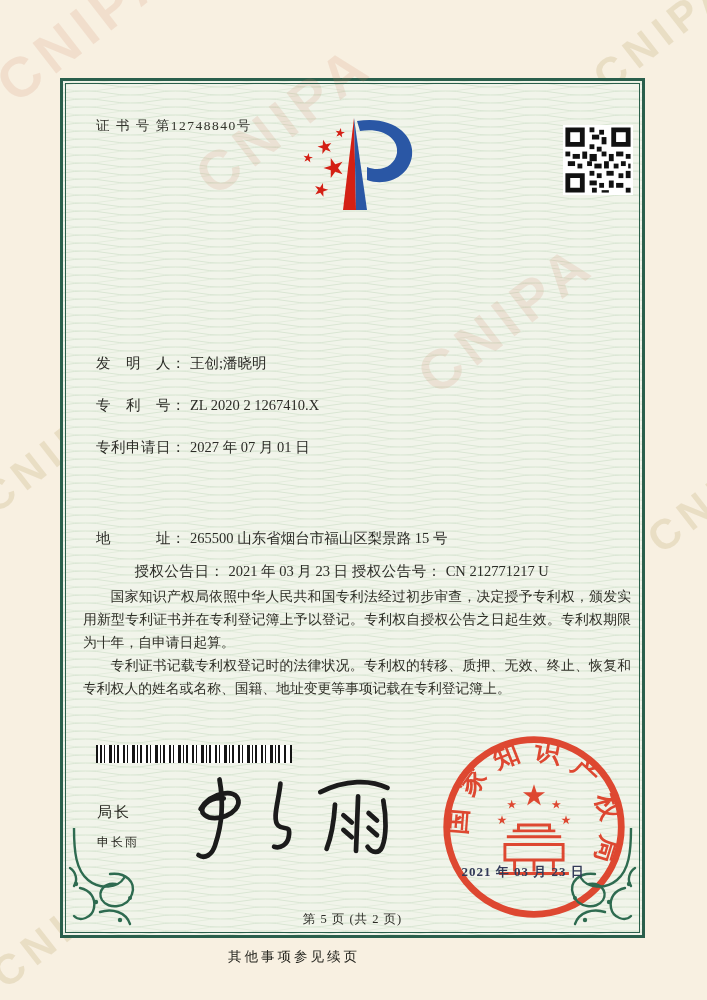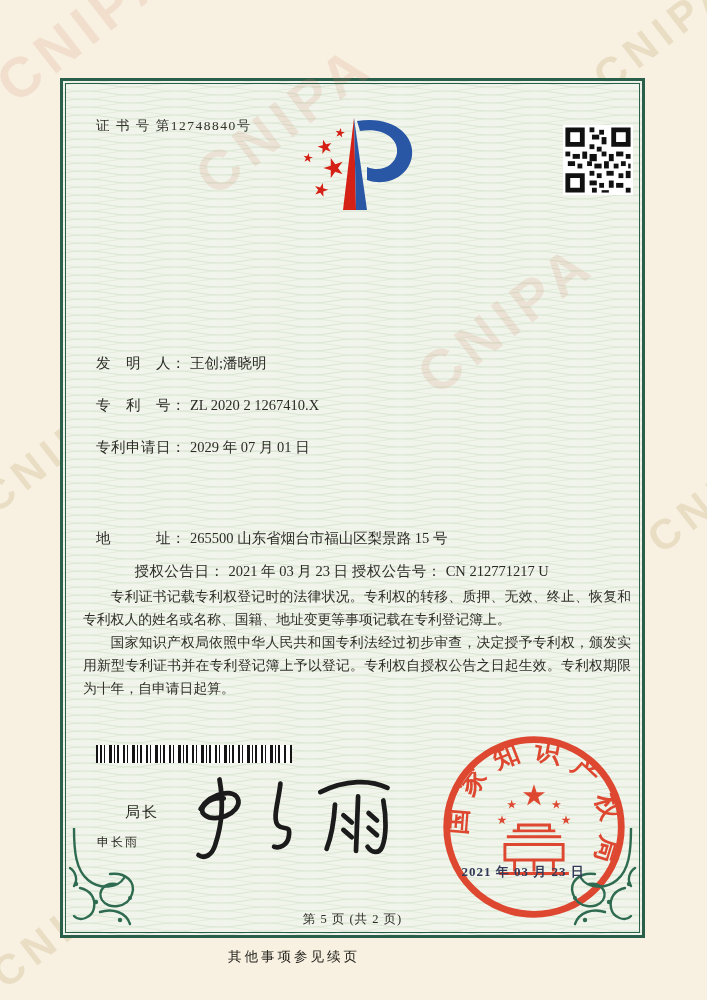--- a/index.html
+++ b/index.html
@@ -53,21 +53,21 @@
     position:absolute;inset:0 2px;
     background:
       repeating-linear-gradient(90deg,
         #141414 0 2px, transparent 2px 4px,
         #141414 4px 5px, transparent 5px 9px,
         #141414 9px 12px, transparent 12px 14px,
         #141414 14px 15px, transparent 15px 17px,
         #141414 17px 19px, transparent 19px 23px);
   }
   
-  .signer-title{position:absolute;left:34px;top:722px;font-size:15px;letter-spacing:2px;margin-left:28px;}
+  .signer-title{position:absolute;left:34px;top:722px;font-size:15px;letter-spacing:2px;}
   .signer-name{position:absolute;left:34px;top:753px;font-size:12px;letter-spacing:2px;}
   .signature{position:absolute;left:110px;top:688px;}
   
   .seal{position:absolute;left:374px;top:649px;opacity:.93;}
   .seal-date{
     position:absolute;left:350px;top:782px;width:220px;text-align:center;
     font-size:13px;letter-spacing:1px;color:#323a58;font-weight:700;z-index:4;
   }
   
   .page-no{position:absolute;left:0;right:0;top:830px;text-align:center;font-size:12.5px;letter-spacing:1px;color:#2c2c26;}
@@ -169,37 +169,37 @@
     </svg>
 
 
     <div class="frow" style="top:273px;">
       <span class="lbl">发　明　人：</span><span class="val">王创;潘晓明</span>
     </div>
     <div class="frow" style="top:315px;">
       <span class="lbl">专　利　号：</span><span class="val">ZL 2020 2 1267410.X</span>
     </div>
     <div class="frow" style="top:357px;">
-      <span class="lbl">专利申请日：</span><span class="val">2029 年 07 月 01 日</span>
+      <span class="lbl">专利申请日：</span><span class="val">2027 年 07 月 01 日</span>
     </div>
     <div class="frow" style="top:440px;margin-top:8px;">
       <span class="lbl">地　　　址：</span><span class="val">265500 山东省烟台市福山区梨景路 15 号</span>
     </div>
     <div class="frow" style="top:481px;text-align:right;">
       <span class="grant-first">
         <span class="lbl">授权公告日：</span><span class="val">2021 年 03 月 23 日</span>
       </span>
       <span>
         <span class="lbl">授权公告号：</span><span class="val">CN 212771217 U</span>
       </span>
     </div>
 
     <div class="bodytext">
+      <p>国家知识产权局依照中华人民共和国专利法经过初步审查，决定授予专利权，颁发实用新型专利证书并在专利登记簿上予以登记。专利权自授权公告之日起生效。专利权期限为十年，自申请日起算。</p>
       <p>专利证书记载专利权登记时的法律状况。专利权的转移、质押、无效、终止、恢复和专利权人的姓名或名称、国籍、地址变更等事项记载在专利登记簿上。</p>
-      <p>国家知识产权局依照中华人民共和国专利法经过初步审查，决定授予专利权，颁发实用新型专利证书并在专利登记簿上予以登记。专利权自授权公告之日起生效。专利权期限为十年，自申请日起算。</p>
     </div>
 
     <div class="barcode">
         <div class="bars"></div>
       </div>
 
     <div class="signer-title">局长</div>
     <div class="signer-name">申长雨</div>
 
     <svg class="signature" width="240" height="105" viewBox="0 0 220 100">

